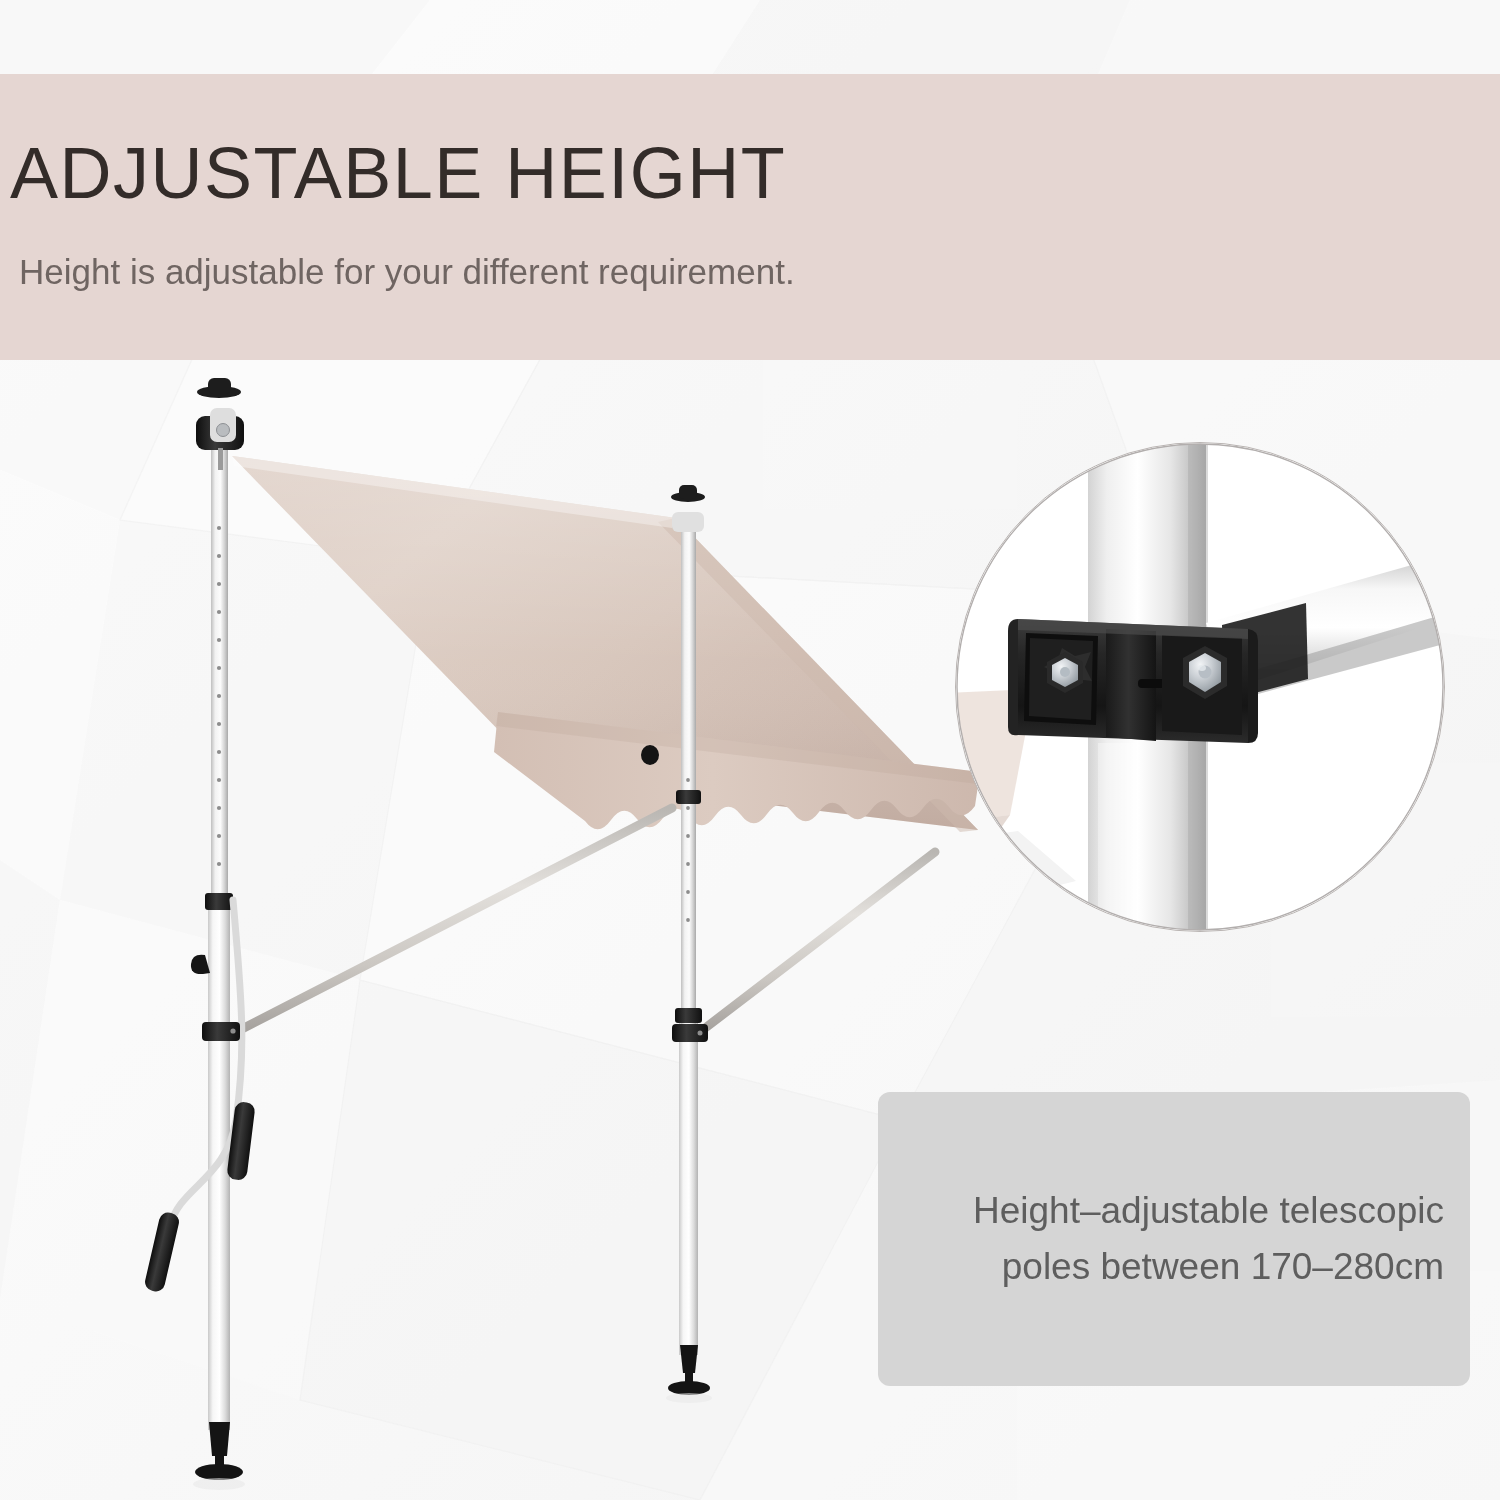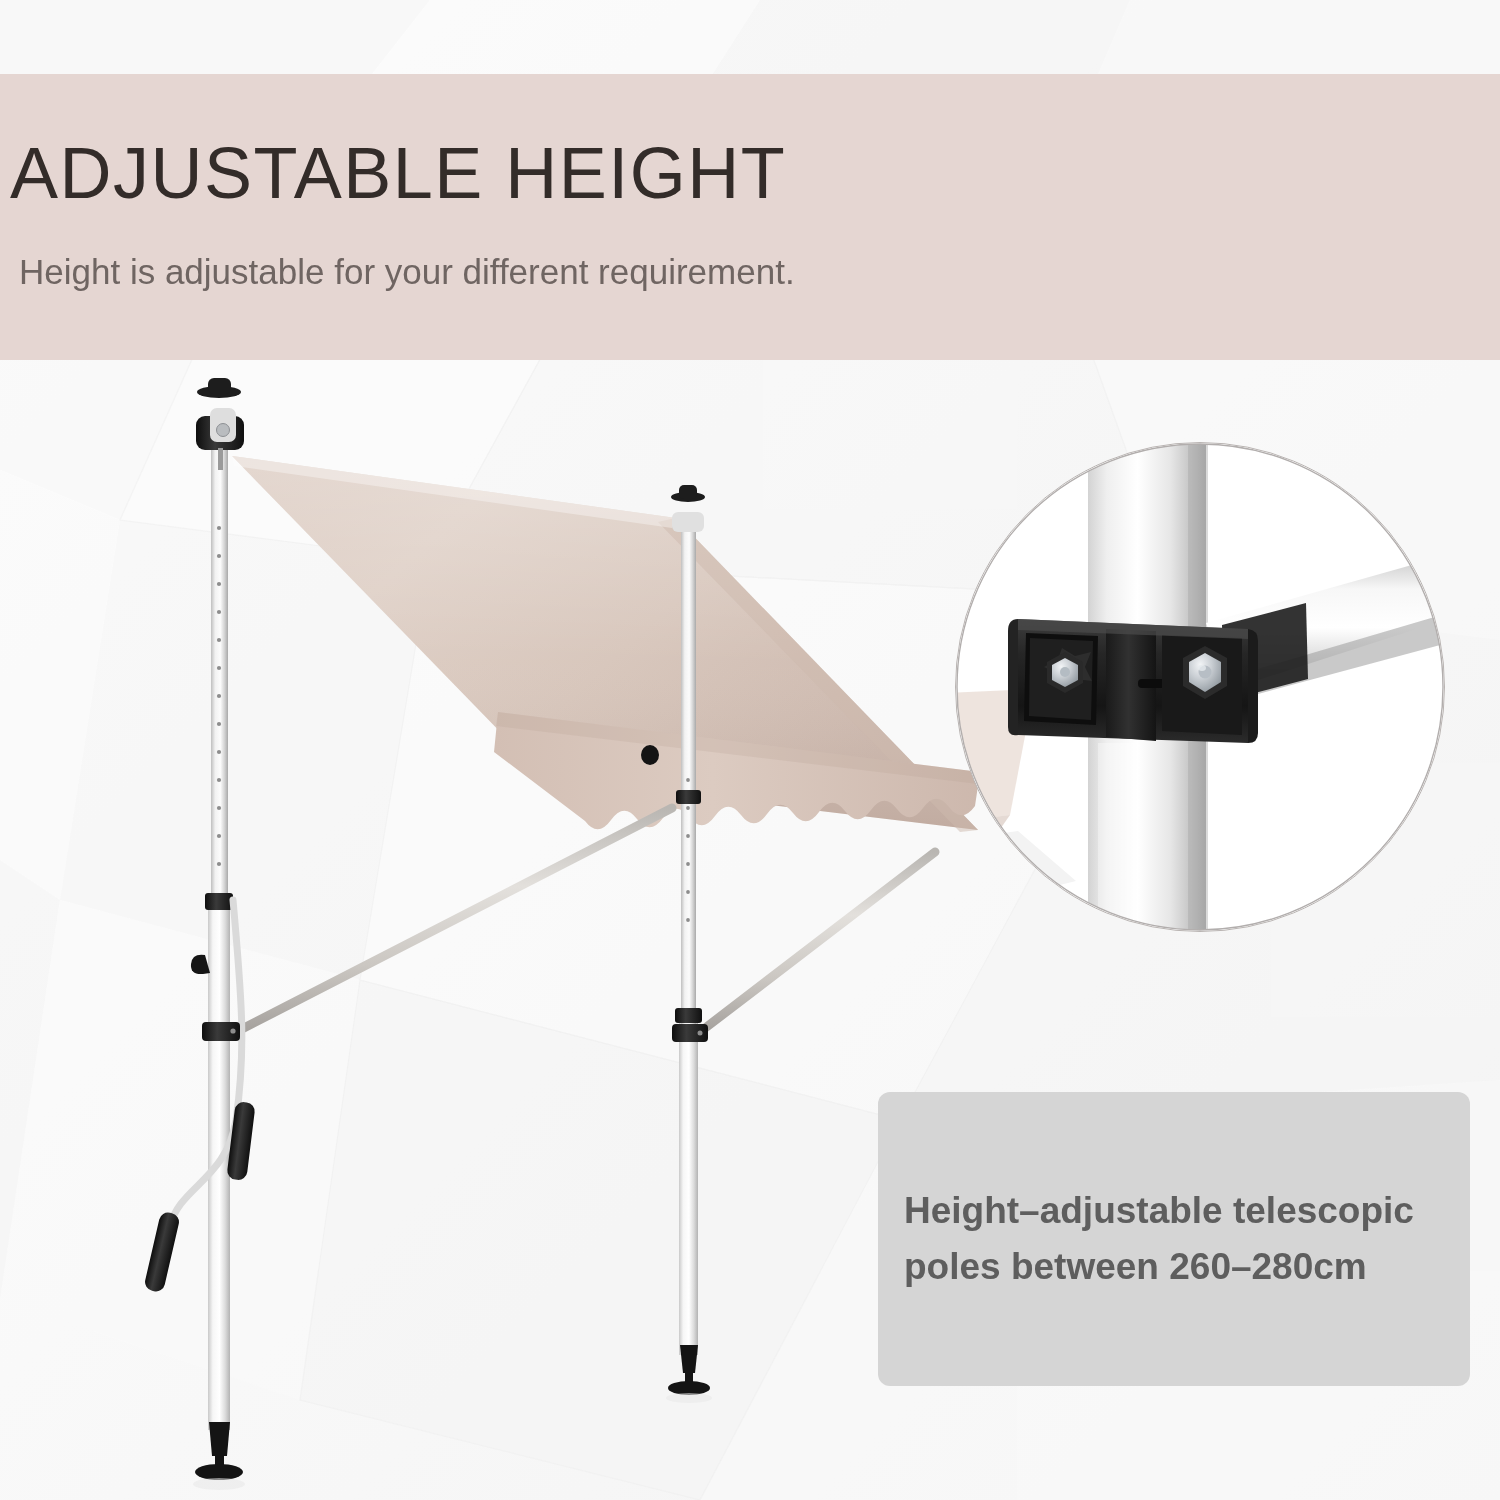--- a/index.html
+++ b/index.html
@@ -32,22 +32,22 @@
     font-family:"Liberation Sans", sans-serif;
   }
 
   
   .photo{position:absolute;left:0;top:360px;width:1500px;height:1140px;}
 
   
   .infobox{
     position:absolute;left:878px;top:1092px;width:592px;height:294px;
     background:#d5d5d5;border-radius:12px;
-    display:flex;flex-direction:column;align-items:flex-start;justify-content:center;
-    box-sizing:border-box;padding:0 26px;font-weight:bold;
+    display:flex;flex-direction:column;align-items:flex-end;justify-content:center;
+    box-sizing:border-box;padding:0 26px;
   }
   .infobox-line{
     font-size:37px;color:#5e5e5e;line-height:1.52;text-align:center;
     font-family:"Liberation Sans", sans-serif;white-space:nowrap;
   }
 
   
   .detail-circle{
     position:absolute;left:955px;top:442px;width:488px;height:488px;
     border-radius:50%;background:#ffffff;
@@ -385,16 +385,16 @@
         </g>
 
         <rect x="142" y="300" width="40" height="200" fill="#ffffff" opacity="0.35"></rect>
       </g>
       <circle cx="244" cy="244" r="243" fill="none" stroke="#b2aead" stroke-width="1.4"></circle>
     </svg>
   </div>
 
   <div class="infobox">
     <div class="infobox-line">Height–adjustable telescopic</div>
-    <div class="infobox-line">poles between 260–280cm</div>
+    <div class="infobox-line">poles between 170–280cm</div>
   </div>
 
 </div>
 
 </body></html>

